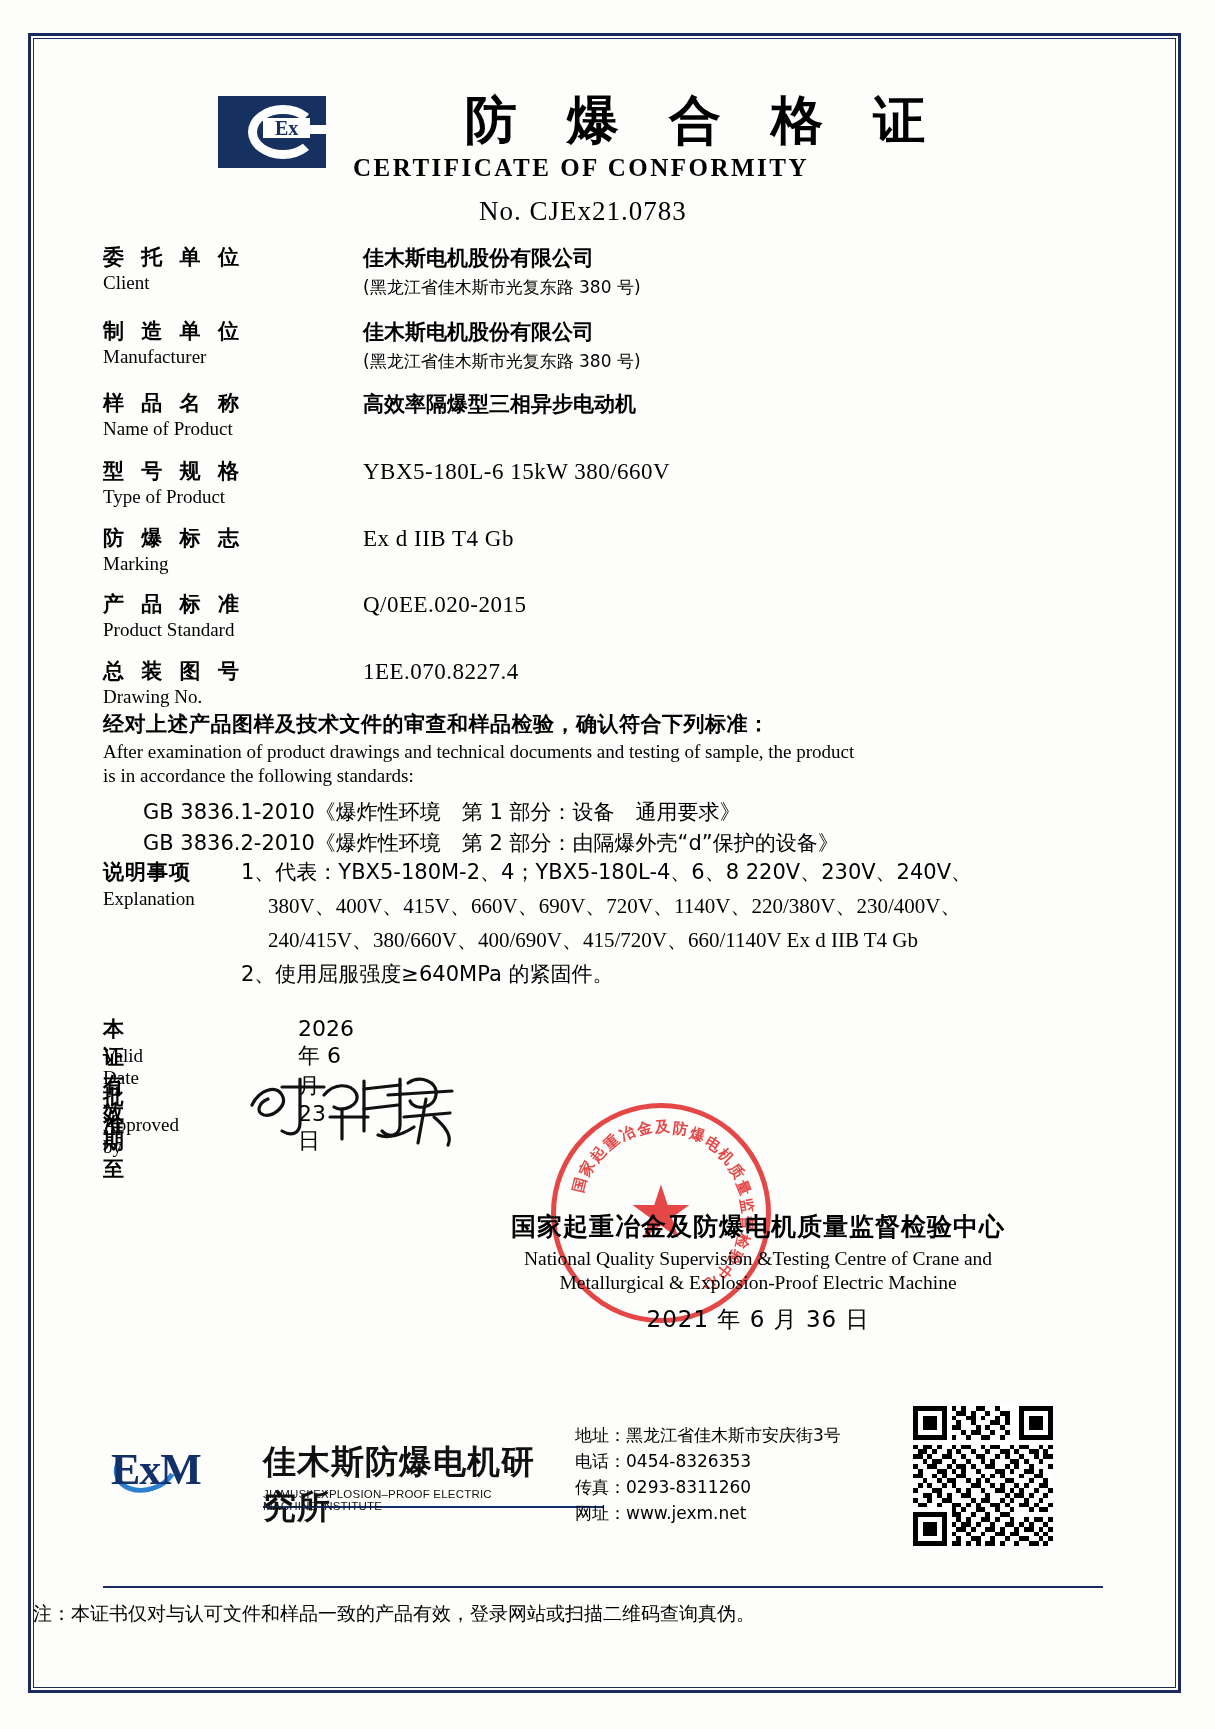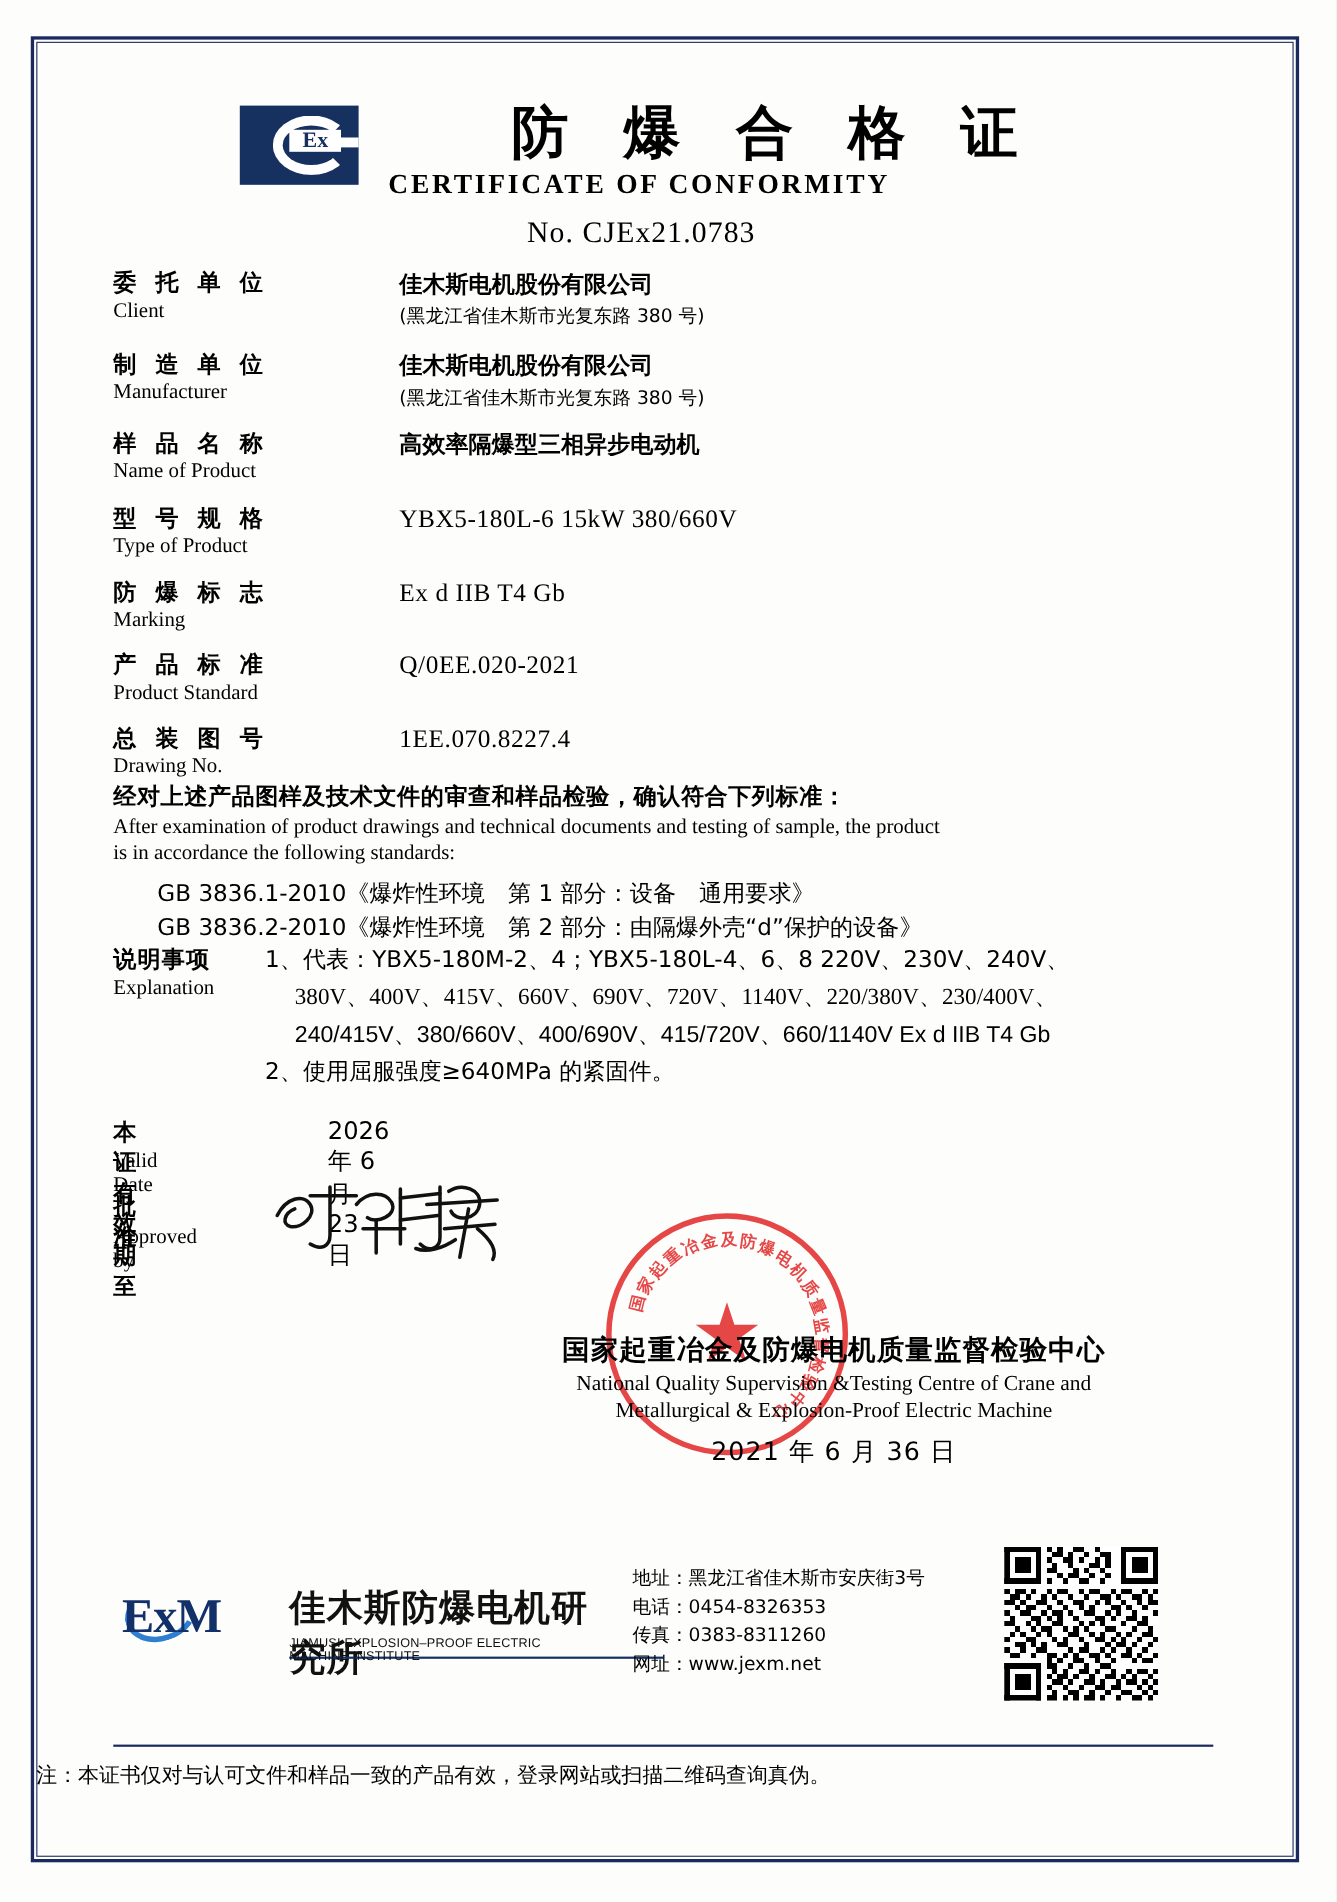--- a/index.html
+++ b/index.html
@@ -252,21 +252,21 @@
   }
   .expl-en {
     position: absolute;
     left: 70px;
     top: 30px;
     font-size: 19px;
     color: #000;
   }
   .expl-l1 { position: absolute; left: 208px; top: 0;   font-size: 21px; font-family:"DejaVu Sans", sans-serif; color:#000; }
   .expl-l2 { position: absolute; left: 235px; top: 34px;  font-size: 21px; font-family:Liberation Serif, serif; color:#000; }
-  .expl-l3 { position: absolute; left: 235px; top: 68px;  font-size: 21px; font-family:Liberation Sans, sans-serif; color:#000; }
+  .expl-l3 { position: absolute; left: 235px; top: 68px;  font-size: 21px; font-family:Liberation Serif, serif; color:#000; }
   .expl-l4 { position: absolute; left: 208px; top: 102px; font-size: 21px; font-family:"DejaVu Sans", sans-serif; color:#000; }
 
   
   .valid {
     position: absolute;
     left: 0;
     top: 977px;
   }
   .valid-cn {
     position: absolute; left: 70px; top: 0;
@@ -525,21 +525,21 @@
 
       <div class="frow" style="height:66px">
         <div class="flabel-cn">防 爆 标 志</div>
         <div class="flabel-en">Marking</div>
         <div class="fval-mono">Ex d IIB T4 Gb</div>
       </div>
 
       <div class="frow" style="height:67px">
         <div class="flabel-cn">产 品 标 准</div>
         <div class="flabel-en">Product Standard</div>
-        <div class="fval-mono">Q/0EE.020-2021</div>
+        <div class="fval-mono">Q/0EE.020-2015</div>
       </div>
 
       <div class="frow" style="height:60px">
         <div class="flabel-cn">总 装 图 号</div>
         <div class="flabel-en">Drawing No.</div>
         <div class="fval-mono">1EE.070.8227.4</div>
       </div>
 
     </div>
 
@@ -628,21 +628,21 @@
         <div class="inst-swoosh"></div>
         <div class="inst-mark">ExM</div>
         <div class="inst-cn">佳木斯防爆电机研究所</div>
         <div class="inst-rule"></div>
         <div class="inst-en">JIAMUSI EXPLOSION–PROOF ELECTRIC MACHINE INSTITUTE</div>
       </div>
 
       <div class="contact">
         <div>地址：黑龙江省佳木斯市安庆街3号</div>
         <div>电话：0454-8326353</div>
-        <div>传真：0383-8311260</div>
+        <div>传真：0293-8311260</div>
         <div>网址：www.jexm.net</div>
       </div>
 
       <svg class="qr" viewBox="0 0 29 29" shape-rendering="crispEdges">
         <rect width="29" height="29" fill="#fff"></rect>
         <g fill="#000">
           <rect x="0" y="0" width="7" height="1"></rect>
             <rect x="0" y="6" width="7" height="1"></rect>
           <rect x="0" y="0" width="1" height="7"></rect>
             <rect x="6" y="0" width="1" height="7"></rect>

